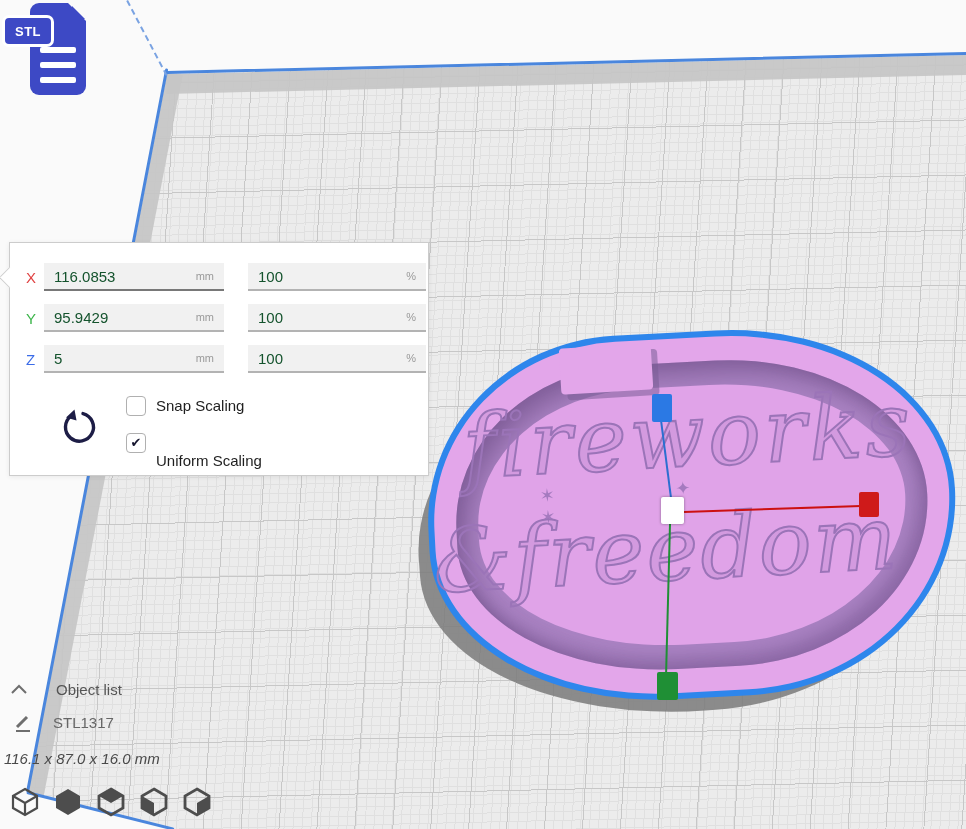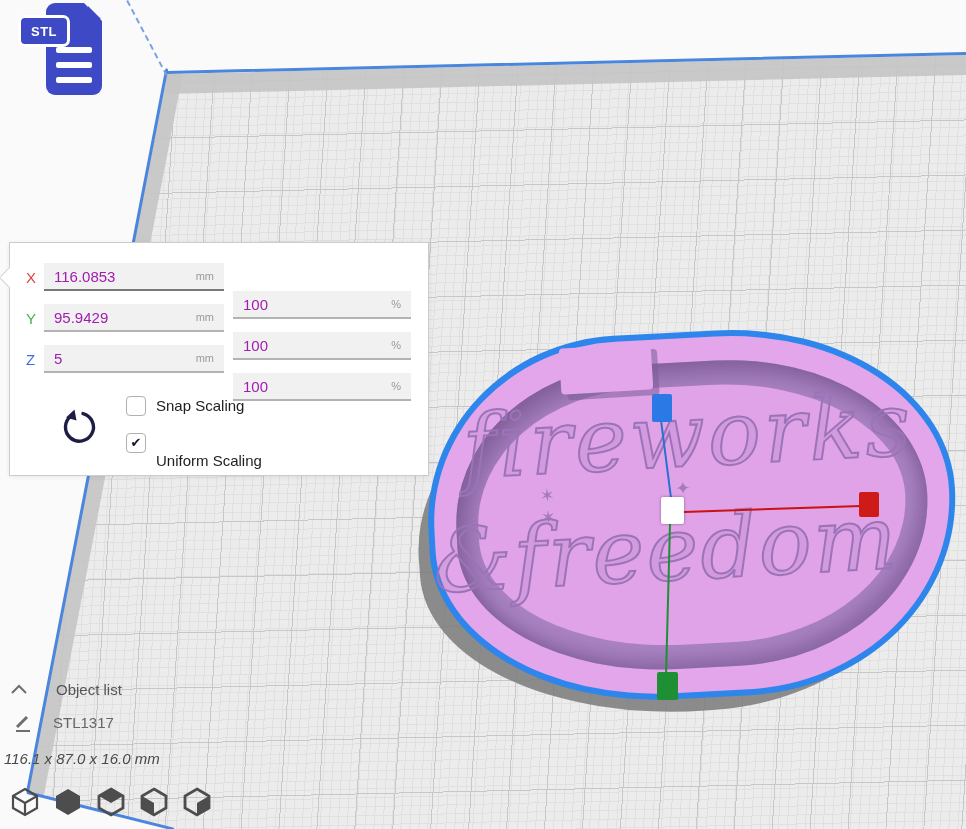--- a/index.html
+++ b/index.html
@@ -55,42 +55,42 @@
   .axisline{position:absolute;height:2px;transform-origin:0 0;}
   .line-blue{left:662px;top:420px;width:79px;background:#2b6fd0;transform:rotate(82.7deg);}
   .line-red{left:684px;top:511px;width:177px;background:#cc1111;transform:rotate(-1.94deg);}
   .line-green{left:671px;top:524px;width:151px;background:#1f8f35;transform:rotate(91.5deg);}
   .handle{position:absolute;border-radius:2px;}
   .h-blue{left:652px;top:394px;width:20px;height:28px;background:#2b79e4;}
   .h-red{left:859px;top:492px;width:20px;height:25px;background:#cf1a1a;}
   .h-green{left:657px;top:672px;width:21px;height:28px;background:#1f8f35;}
   .h-white{left:661px;top:497px;width:23px;height:27px;background:#ffffff;box-shadow:0 0 3px rgba(0,0,0,.4);}
   
-  .stlicon{position:absolute;left:16px;top:0;width:96px;height:102px;}
+  .stlicon{position:absolute;left:0;top:0;width:96px;height:102px;}
   .doc{position:absolute;left:30px;top:3px;width:56px;height:92px;background:#3d49c5;border-radius:9px;}
   .doc-cut{position:absolute;right:0;top:0;width:0;height:0;border-top:18px solid #fafafa;border-left:18px solid transparent;}
   .doc-fold{position:absolute;right:1px;top:3px;width:0;height:0;border-bottom:13px solid #3d49c5;border-right:13px solid transparent;}
   .doc-line{position:absolute;left:10px;width:36px;height:6px;background:#fff;border-radius:2px;}
   .badge{position:absolute;left:2px;top:15px;width:46px;height:26px;background:#3d49c5;border:3px solid #fff;
     border-radius:7px;color:#fff;font-weight:bold;font-size:13px;letter-spacing:.5px;
     display:flex;align-items:center;justify-content:center;}
   
   .panel{position:absolute;left:9px;top:242px;width:418px;height:232px;background:#fff;
     border:1px solid #ccc;box-shadow:0 1px 5px rgba(0,0,0,.07);z-index:30;}
   .notch{position:absolute;left:-8px;top:27px;width:14px;height:14px;background:#fff;
     border-left:1px solid #ccc;border-bottom:1px solid #ccc;transform:rotate(45deg);}
   .prow{position:absolute;left:0;width:100%;height:30px;}
   .prow .axis{position:absolute;left:16px;top:0;width:20px;line-height:30px;font-size:15px;}
   .ax-x{color:#e04343;} .ax-y{color:#3cb54a;} .ax-z{color:#3b6ce8;}
   .field{position:absolute;top:0;height:28px;background:#f1f1f1;border-bottom:2px solid #b3b3b3;
     display:flex;align-items:center;justify-content:space-between;padding:0 10px;box-sizing:border-box;}
   .field.focused{border-bottom-color:#787878;}
   .f-mm{left:34px;width:180px;}
-  .f-pct{left:223px;width:178px;margin-top:28px;}
-  .fval{font-size:15px;color:#a21caf;}
+  .f-pct{left:238px;width:178px;}
+  .fval{font-size:15px;color:#14532d;}
   .funit{font-size:11px;color:#9a9a9a;}
   .chk{position:absolute;left:116px;width:20px;height:20px;background:#fff;border:1px solid #b0b0b0;
     border-radius:4px;box-sizing:border-box;text-align:center;line-height:17px;font-size:13px;color:#14142e;}
   .chklabel{position:absolute;left:146px;font-size:15px;color:#1e1e1e;line-height:20px;}
   .reset{position:absolute;left:49px;top:164px;width:40px;height:40px;cursor:pointer;}
   
   .status-text{position:absolute;font-size:15px;color:#555;}
   .dims{color:#4a4a4a;}
   
   .viewbar{position:absolute;left:8px;top:785px;display:flex;gap:9px;}

